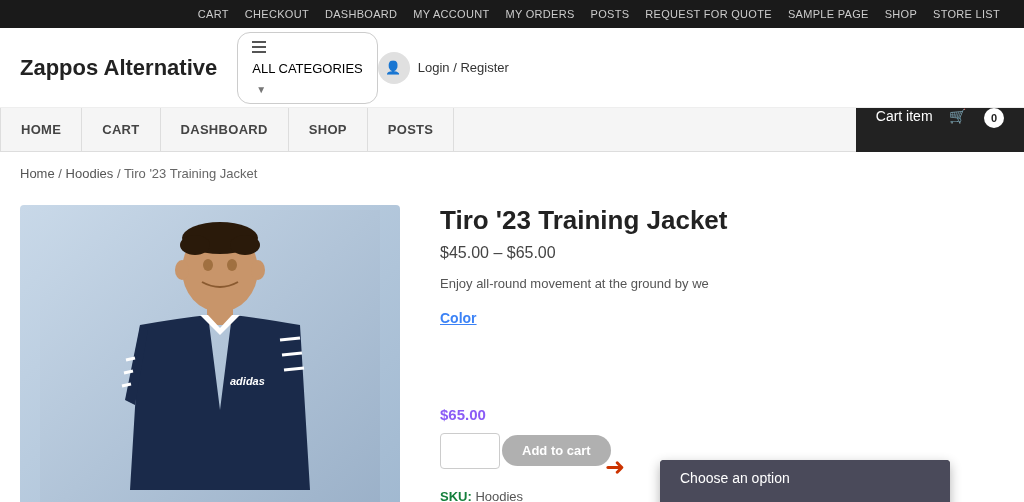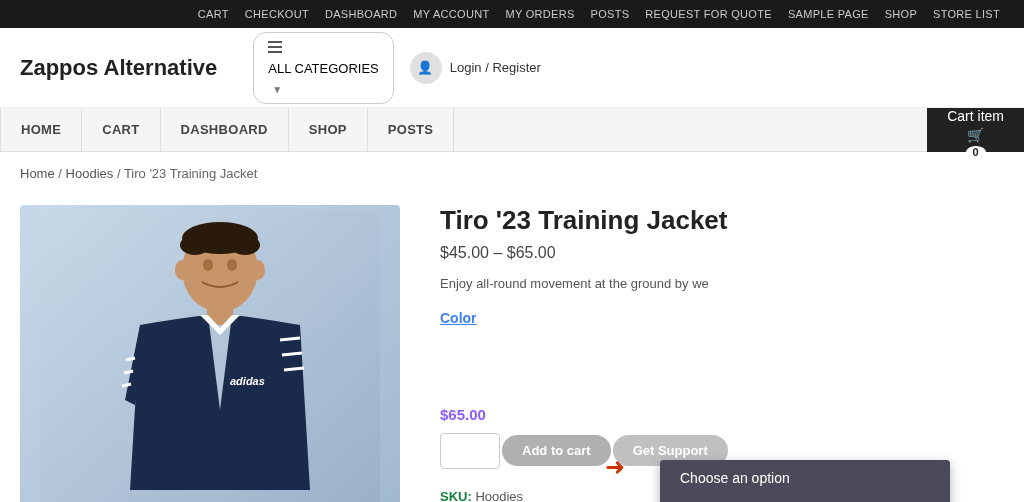--- a/index.html
+++ b/index.html
@@ -23,21 +23,21 @@
       padding: 0 8px;
       font-size: 11px;
       letter-spacing: 0.3px;
     }
 
     
     .header {
       display: flex;
       align-items: center;
       padding: 12px 20px;
-      gap: 16px;
+      gap: 0;
       border-bottom: 1px solid #eee;
       height: 80px;
     }
     .logo {
       font-size: 22px;
       font-weight: bold;
       color: #222;
       flex-shrink: 0;
       margin-right: 20px;
     }
@@ -147,25 +147,23 @@
       border-right: 1px solid #ddd;
     }
     .nav-item:first-child { border-left: 1px solid #ddd; }
     .cart-btn {
       margin-left: auto;
       background: #222;
       color: #fff;
       padding: 0 20px;
       height: 44px;
       display: flex;
-      align-items: center;
-      gap: 3px;
+      gap: 17px;
       cursor: pointer;
       font-size: 14px;
-      flex-direction: column;
     }
     .cart-btn .cart-badge {
       background: #fff;
       color: #222;
       border-radius: 50%;
       width: 20px;
       height: 20px;
       display: flex;
       align-items: center;
       justify-content: center;
@@ -455,21 +453,20 @@
         
       </div>
 
     </div>
 
     <div class="price-below">$65.00</div>
 
     <div class="action-row">
       <input type="number" class="qty-input" value="" min="1" style="">
       <button class="add-to-cart-btn">Add to cart</button>
-      <button class="get-support-btn">Get Support</button>
     </div>
 
     <div class="meta-info">
       <div>
         <span class="label">SKU:</span>
         <span>Hoodies</span>
       </div>
 
     </div>
 

